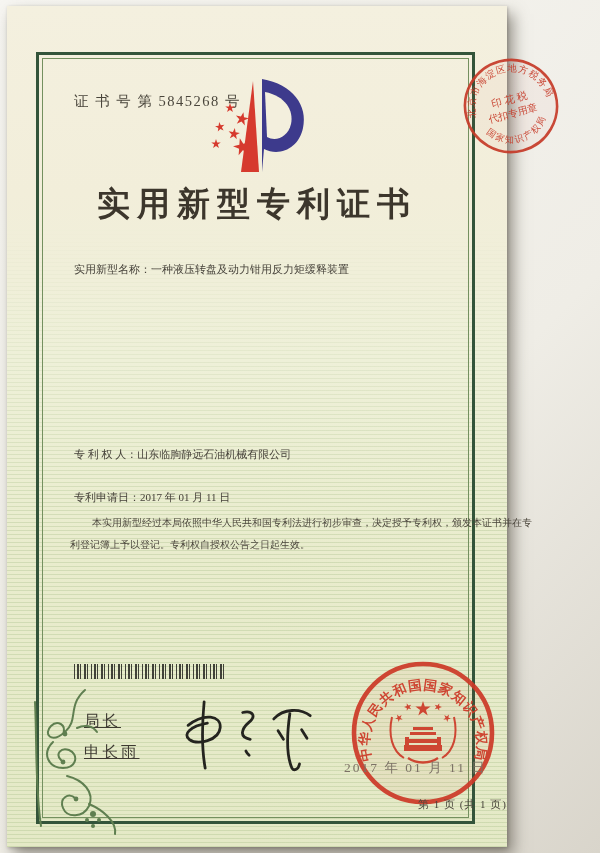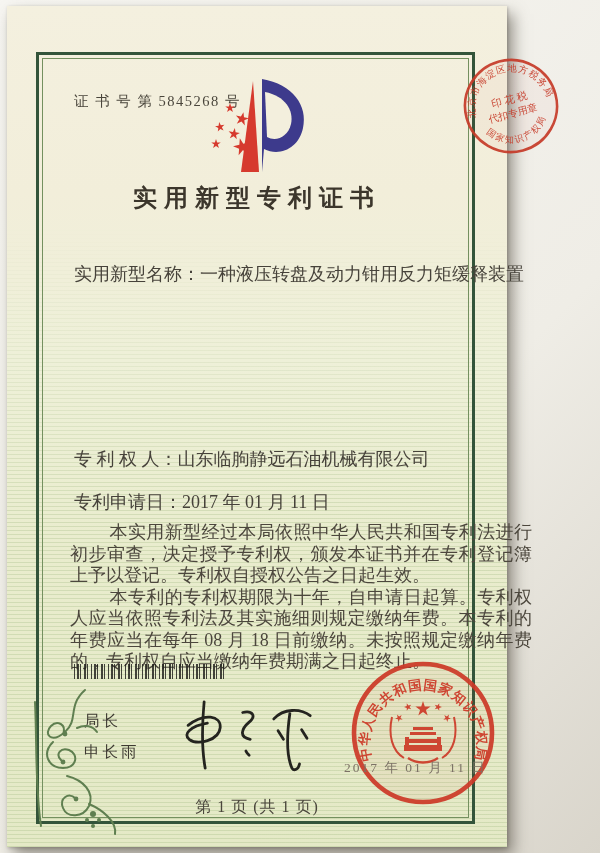--- a/index.html
+++ b/index.html
@@ -26,47 +26,47 @@
   .frame::before{
     content:'';position:absolute;inset:3px;border:1px solid #74905f;
   }
   .cert-number{
     position:absolute;left:67px;top:86px;font-size:14.5px;letter-spacing:1.5px;color:#4a463c;
   }
   .logo{position:absolute;left:50%;top:72px;transform:translateX(-50%);width:120px;height:100px;}
   .tax-stamp{position:absolute;left:453px;top:49px;width:102px;height:102px;transform:rotate(-15deg);opacity:.92;}
   .title{
     position:absolute;left:0;top:176px;width:100%;text-align:center;
-    font-size:24px;font-weight:700;letter-spacing:7px;color:#3c362c;
+    font-size:33px;font-weight:700;letter-spacing:7px;color:#3c362c;
   }
-  .field{position:absolute;left:67px;font-size:18px;color:#46423a;white-space:nowrap;}
+  .field{position:absolute;left:67px;font-size:11px;color:#46423a;white-space:nowrap;}
   .f0{top:256px}.f1{top:312px}.f2{top:356px}.f3{top:397px}.f4{top:441px}.f5{top:484px}
   .paras{
     position:absolute;left:63px;top:506px;width:462px;
-    font-size:18px;line-height:21.5px;color:#4c473d;text-align:justify;margin-top:10px;
+    font-size:10px;line-height:21.5px;color:#4c473d;text-align:justify;
   }
   .paras p{margin:0;text-indent:2.2em;}
   .barcode{
     position:absolute;left:67px;top:658px;width:150px;height:15px;opacity:.82;
     background:repeating-linear-gradient(90deg,
       #1e1d1a 0 1px,transparent 1px 3px,#1e1d1a 3px 5px,transparent 5px 6px,
       #1e1d1a 6px 7px,transparent 7px 10px,#1e1d1a 10px 12px,transparent 12px 13px,
       #1e1d1a 13px 14px,transparent 14px 17px);
   }
   .sign-labels{position:absolute;left:77px;top:705px;font-size:15.5px;color:#3e3a32;letter-spacing:3px;}
-  .sign-labels div{margin-bottom:10px;}
+  .sign-labels div{margin-bottom:10px;text-decoration:underline;}
   .signature{position:absolute;left:165px;top:690px;width:150px;height:78px;}
   .seal{position:absolute;left:340px;top:651px;width:152px;height:152px;opacity:.93;}
   .issue-date{
     position:absolute;left:337px;top:753px;font-size:13.5px;letter-spacing:2px;
     color:#7c7266;white-space:nowrap;
   }
   .footer{
-    position:absolute;left:0;top:791px;width:100%;text-align:center;
-    font-size:16px;color:#4a463c;letter-spacing:1px;
+    position:absolute;left:0;top:791px;width:100%;text-align:right;
+    font-size:11px;color:#4a463c;letter-spacing:1px;
   }
   .ornament{position:absolute;left:16px;top:678px;width:120px;height:152px;}
 </style>
 </head>
 <body>
 
 <div class="paper">
   <div class="texture"></div>
   <div class="frame"></div>
 
@@ -104,21 +104,20 @@
   </svg>
 
   <div class="title">实用新型专利证书</div>
 
   <div class="field f0"><span>实用新型名称：</span><span>一种液压转盘及动力钳用反力矩缓释装置</span></div>
   <div class="field f4"><span>专 利 权 人：</span><span>山东临朐静远石油机械有限公司</span></div>
   <div class="field f5"><span>专利申请日：</span><span>2017 年 01 月 11 日</span></div>
 
   <div class="paras">
     <p>本实用新型经过本局依照中华人民共和国专利法进行初步审查，决定授予专利权，颁发本证书并在专利登记簿上予以登记。专利权自授权公告之日起生效。</p>
-    <p>本专利的专利权期限为十年，自申请日起算。专利权人应当依照专利法及其实施细则规定缴纳年费。本专利的年费应当在每年 08 月 18 日前缴纳。未按照规定缴纳年费的，专利权自应当缴纳年费期满之日起终止。</p>
   </div>
 
   <div class="barcode"></div>
 
   <div class="sign-labels">
     <div>局长</div>
     <div>申长雨</div>
   </div>
 
   <svg class="signature" viewBox="0 0 140 70">

